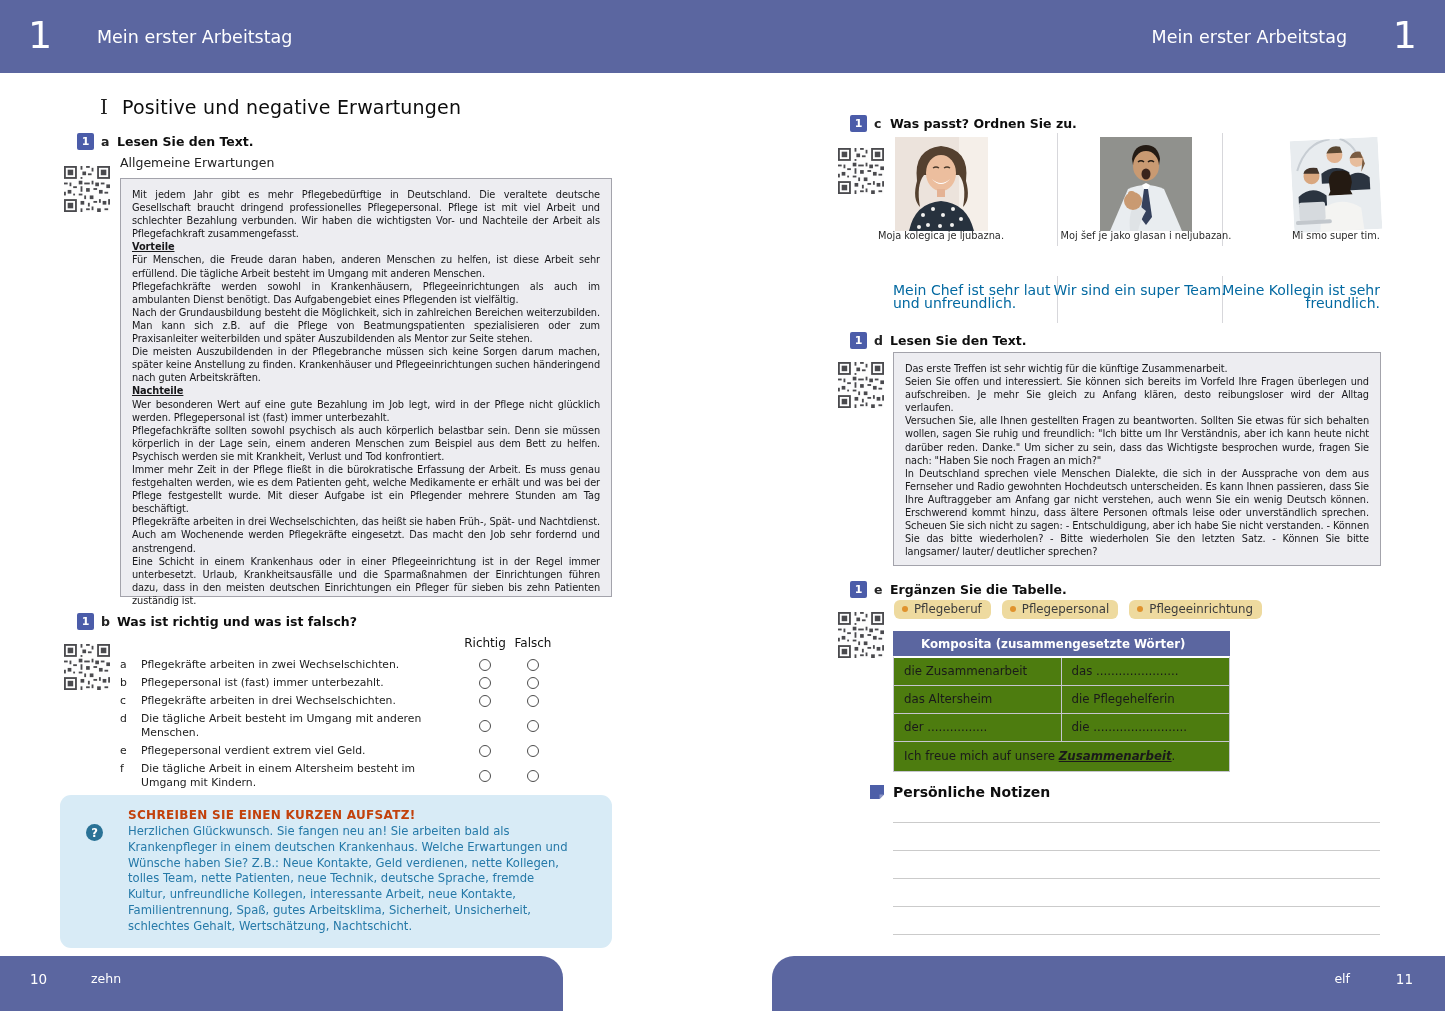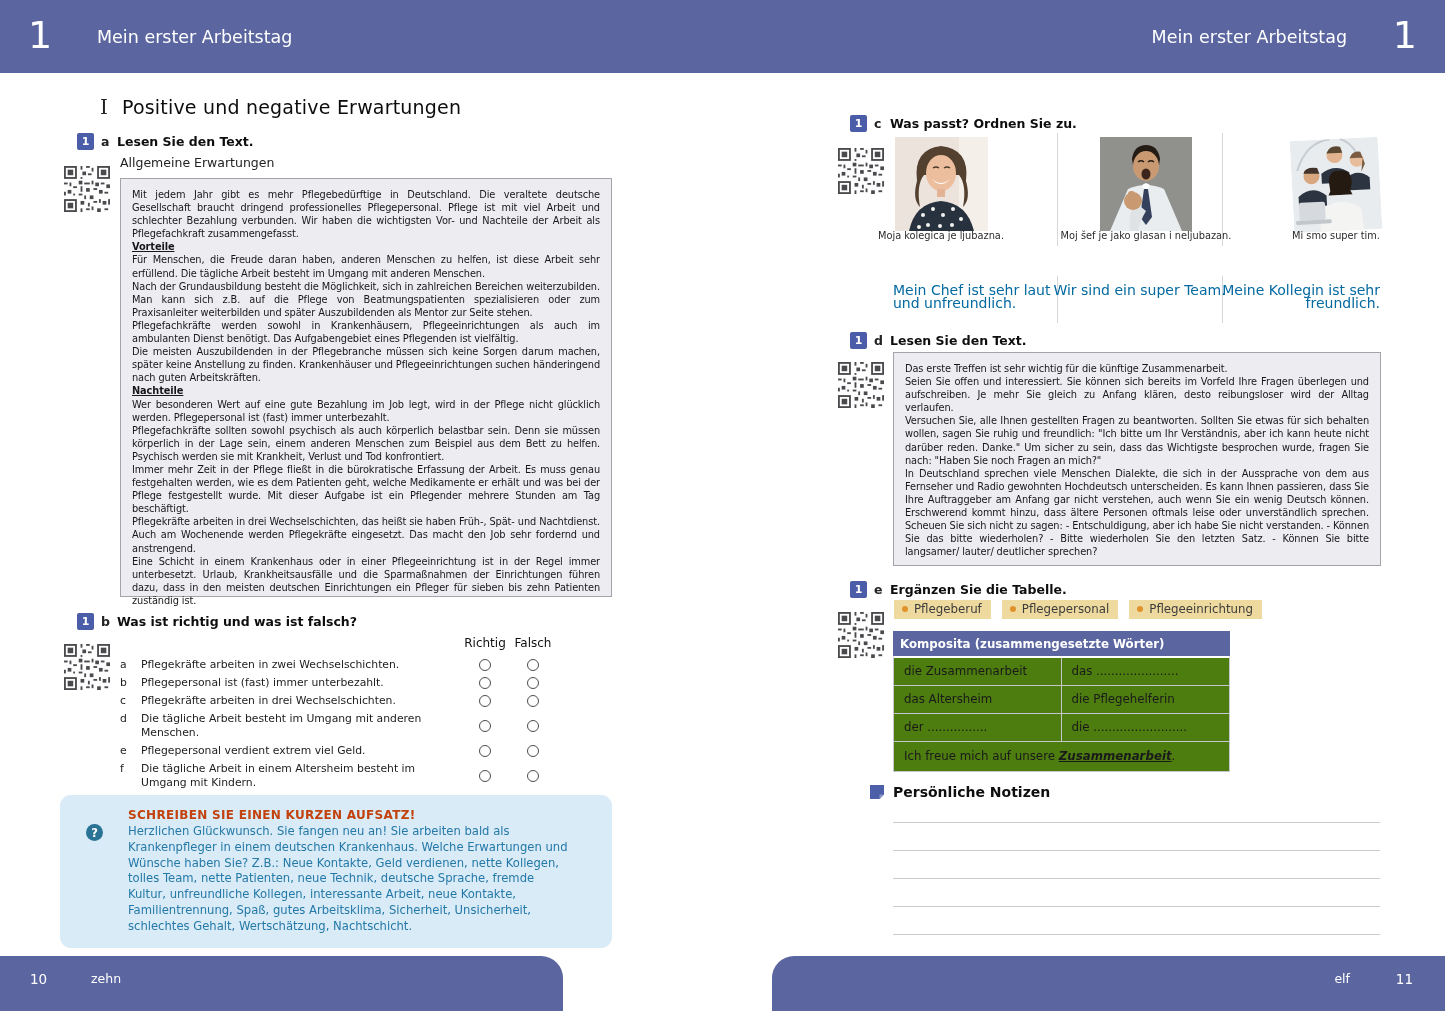--- a/index.html
+++ b/index.html
@@ -71,24 +71,24 @@
   
   .photo { position:absolute; overflow:hidden; }
   .photo svg { display:block; width:100%; height:100%; }
   .caption { position:absolute; width:180px; text-align:center; font-size:9.8px; color:#2b2b2b; }
   .vdiv { position:absolute; width:1px; background:#d7d7db; }
   .match-sentence { position:absolute; font-size:14px; line-height:13px; color:#0369a1; }
 
   
   .tags { position:absolute; left:894px; top:600px; display:flex; gap:11px; }
   .tag { background:#eeda9f; padding:2px 9px 3px 8px; font-size:11.8px; color:#3c3c3c;
-         display:flex; align-items:center; gap:6px; }
+         display:flex; align-items:center; gap:6px;border-radius:6px; }
   .tag-dot { width:6px; height:6px; border-radius:50%; background:#e0922d; flex:0 0 auto; }
   .ktable { position:absolute; left:893px; top:631px; width:337px; font-size:11.8px; }
-  .ktable-head { background:#5b66a0; color:#fff; font-weight:bold; padding:6px 7px 5px; }
+  .ktable-head { background:#5b66a0; color:#fff; font-weight:bold; padding:6px 28px 5px; }
   .ktable-body { border:1px solid #c6c6cf; border-top:2px solid #fff; background:#4d7c0f; }
   .krow { display:flex; border-bottom:1px solid #c6c6cf; }
   .kcell { width:50%; padding:6px 10px 7px; }
   .kcell.first { border-right:1px solid #c6c6cf; }
   .krow-span { padding:7px 10px 8px; }
   .bi { font-weight:bold; font-style:italic;text-decoration:underline; }
 
   
   .notes-title-row { position:absolute; left:870px; top:784px; display:flex; align-items:center; gap:9px; }
   .note-icon { width:14px; height:14px; flex:0 0 auto; }
@@ -179,22 +179,22 @@
   </div>
   <div class="subtle" style="left:120px; top:155px;">Allgemeine Erwartungen</div>
   <svg class="qr" style="left:64px; top:166px;">
       <use href="#qr-sym"></use>
     </svg>
 
   <div class="textbox tbox-a">
     <p>Mit jedem Jahr gibt es mehr Pflegebedürftige in Deutschland. Die veraltete deutsche Gesellschaft braucht dringend professionelles Pflegepersonal. Pflege ist mit viel Arbeit und schlechter Bezahlung verbunden. Wir haben die wichtigsten Vor- und Nachteile der Arbeit als Pflegefachkraft zusammengefasst.</p>
     <p class="tb-head">Vorteile</p>
     <p>Für Menschen, die Freude daran haben, anderen Menschen zu helfen, ist diese Arbeit sehr erfüllend. Die tägliche Arbeit besteht im Umgang mit anderen Menschen.</p>
+    <p>Pflegefachkräfte werden sowohl in Krankenhäusern, Pflegeeinrichtungen als auch im ambulanten Dienst benötigt. Das Aufgabengebiet eines Pflegenden ist vielfältig.</p>
     <p>Nach der Grundausbildung besteht die Möglichkeit, sich in zahlreichen Bereichen weiterzubilden. Man kann sich z.B. auf die Pflege von Beatmungspatienten spezialisieren oder zum Praxisanleiter weiterbilden und später Auszubildenden als Mentor zur Seite stehen.</p>
-    <p>Pflegefachkräfte werden sowohl in Krankenhäusern, Pflegeeinrichtungen als auch im ambulanten Dienst benötigt. Das Aufgabengebiet eines Pflegenden ist vielfältig.</p>
     <p>Die meisten Auszubildenden in der Pflegebranche müssen sich keine Sorgen darum machen, später keine Anstellung zu finden. Krankenhäuser und Pflegeeinrichtungen suchen händeringend nach guten Arbeitskräften.</p>
     <p class="tb-head">Nachteile</p>
     <p>Wer besonderen Wert auf eine gute Bezahlung im Job legt, wird in der Pflege nicht glücklich werden. Pflegepersonal ist (fast) immer unterbezahlt.</p>
     <p>Pflegefachkräfte sollten sowohl psychisch als auch körperlich belastbar sein. Denn sie müssen körperlich in der Lage sein, einem anderen Menschen zum Beispiel aus dem Bett zu helfen. Psychisch werden sie mit Krankheit, Verlust und Tod konfrontiert.</p>
     <p>Immer mehr Zeit in der Pflege fließt in die bürokratische Erfassung der Arbeit. Es muss genau festgehalten werden, wie es dem Patienten geht, welche Medikamente er erhält und was bei der Pflege festgestellt wurde. Mit dieser Aufgabe ist ein Pflegender mehrere Stunden am Tag beschäftigt.</p>
     <p>Pflegekräfte arbeiten in drei Wechselschichten, das heißt sie haben Früh-, Spät- und Nachtdienst. Auch am Wochenende werden Pflegekräfte eingesetzt. Das macht den Job sehr fordernd und anstrengend.</p>
     <p>Eine Schicht in einem Krankenhaus oder in einer Pflegeeinrichtung ist in der Regel immer unterbesetzt. Urlaub, Krankheitsausfälle und die Sparmaßnahmen der Einrichtungen führen dazu, dass in den meisten deutschen Einrichtungen ein Pfleger für sieben bis zehn Patienten zuständig ist.</p>
   </div>
 
   <div class="task-row" style="left:77px; top:613px;">

